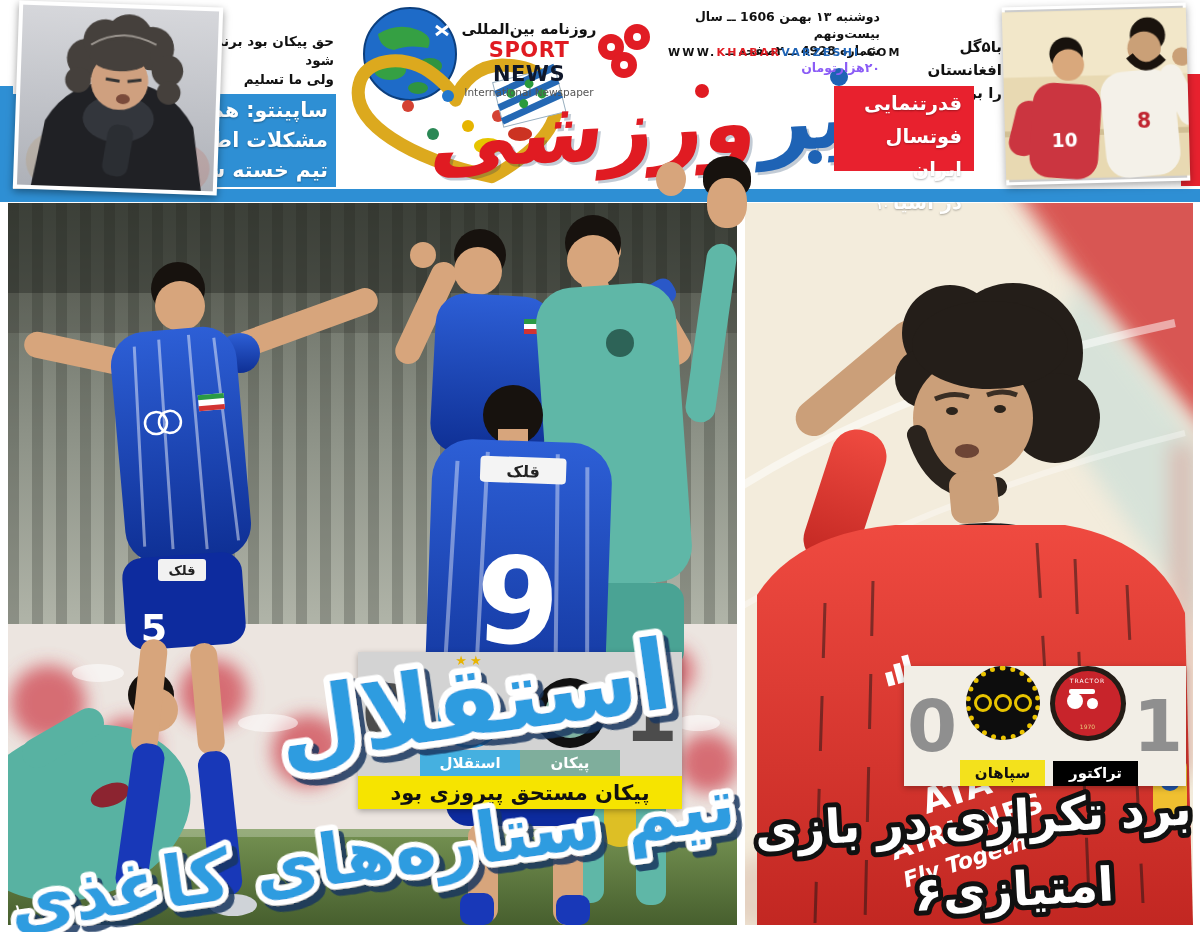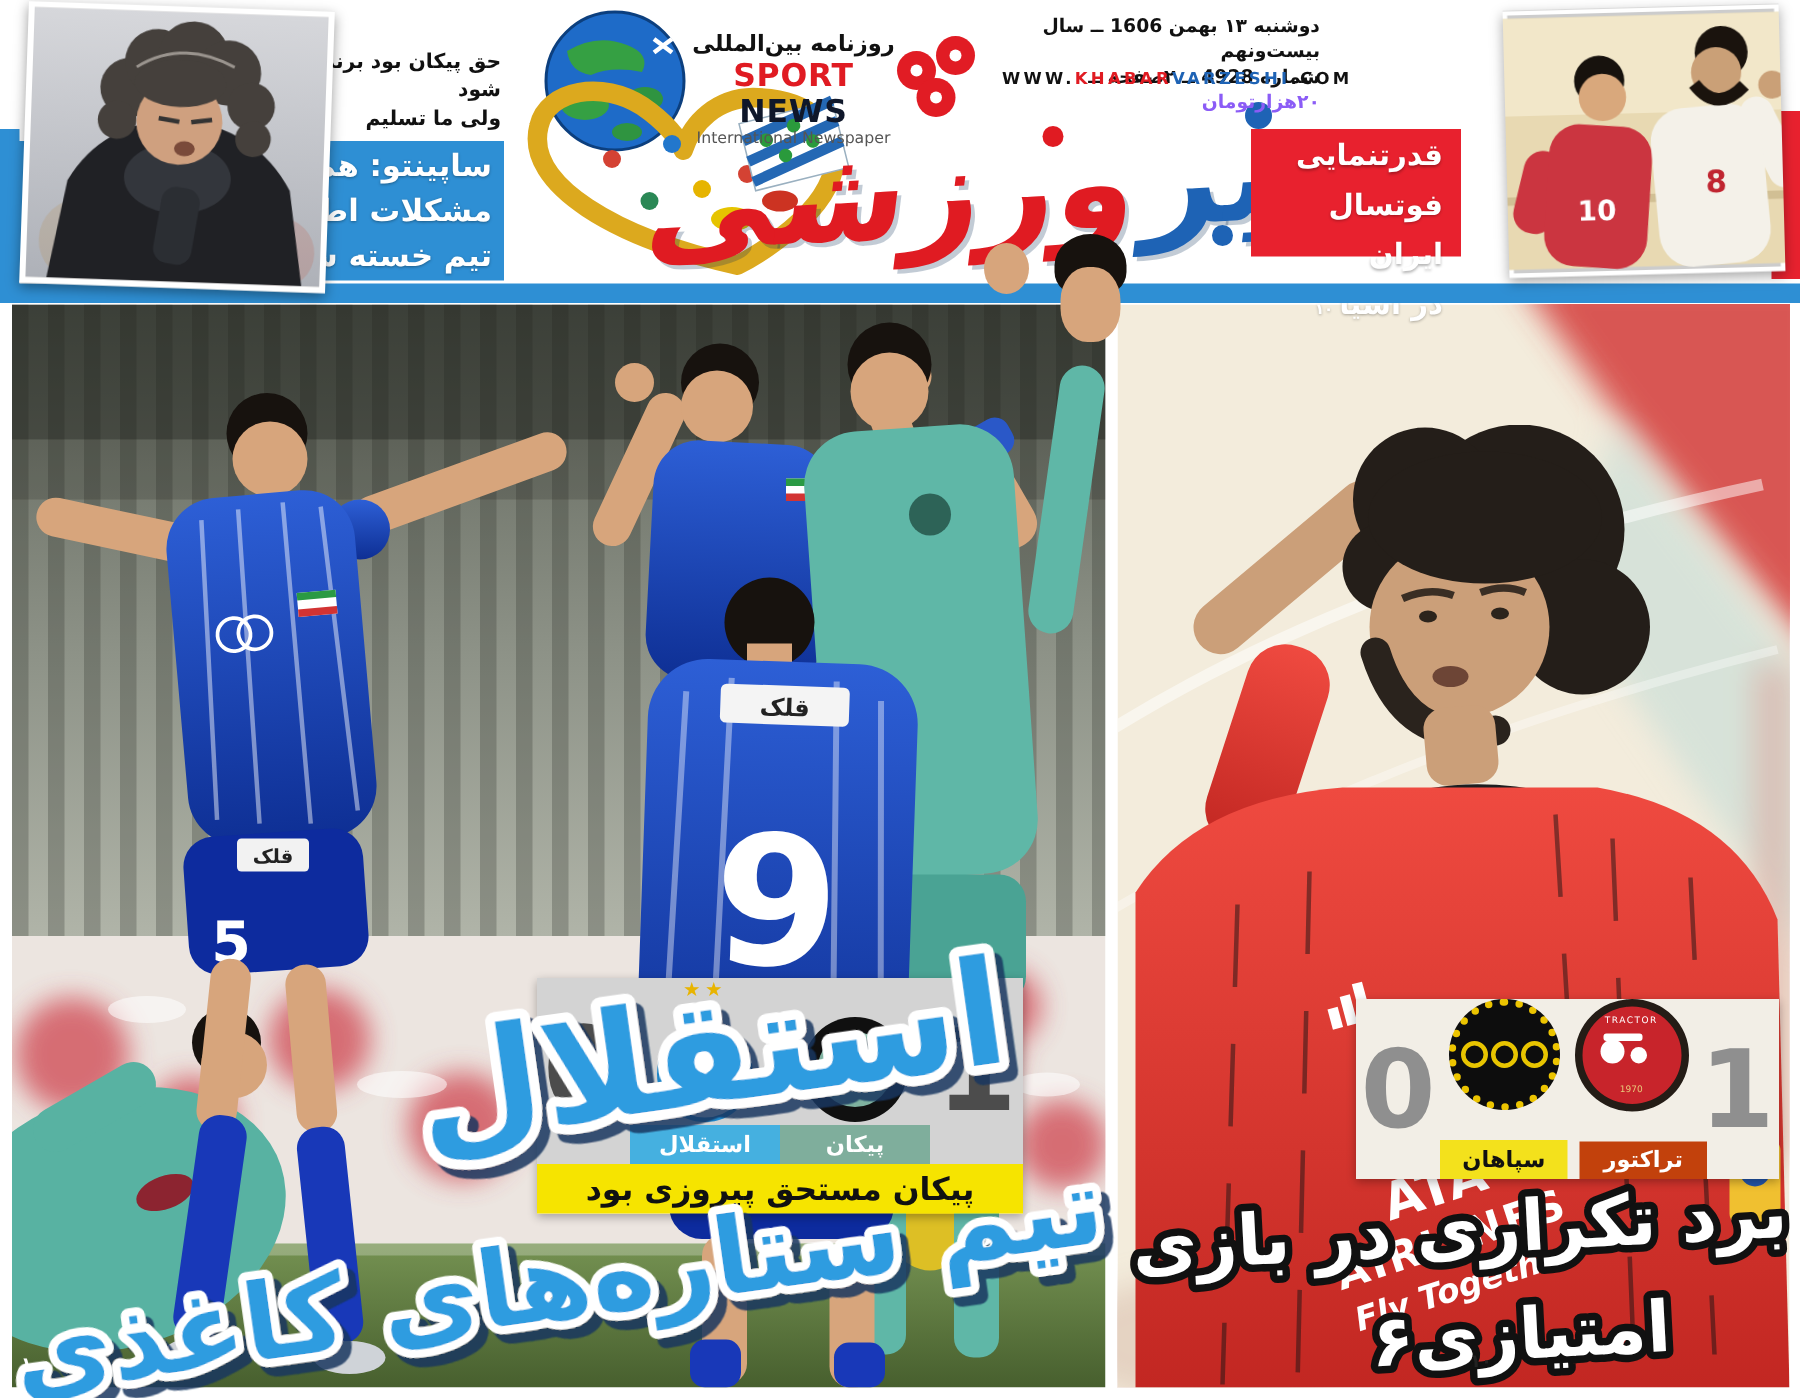--- a/index.html
+++ b/index.html
@@ -58,21 +58,21 @@
   .sbL{left:358px;top:652px;width:324px;}
   .sbL .panel{display:flex;background:#d3d3d3;height:124px;}
   .score{font-weight:bold;display:flex;align-items:center;justify-content:center;}
   .sbL .score{width:62px;font-size:78px;color:#4c4c4c;}
   .cell{display:flex;flex-direction:column;align-items:center;justify-content:flex-end;position:relative;}
   .sbL .cell{width:100px;}
   .stars{position:absolute;top:1px;color:#e8b400;font-size:13px;letter-spacing:3px;}
   .striplabel{width:100%;height:26px;display:flex;align-items:center;justify-content:center;
       font-size:15px;font-weight:bold;direction:rtl;}
   .lbl-est{background:#45b0e0;color:#fff;} .lbl-pay{background:#7fae9c;color:#fff;}
-  .lbl-sep{background:#f3e11c;color:#111;} .lbl-tra{background:#c2410c;color:#fff;margin-left:16px;}
+  .lbl-sep{background:#f3e11c;color:#111;} .lbl-tra{background:#000000;color:#fff;margin-left:16px;}
   .caption-yellow{height:33px;background:#f6e400;display:flex;align-items:center;justify-content:center;
       font-size:21px;font-weight:bold;color:#111;direction:rtl;}
   .sbR{left:904px;top:666px;width:282px;}
   .sbR .panel{display:flex;background:#f2eee6;height:120px;}
   .sbR .score{width:56px;font-size:72px;color:#8f8f8f;}
   .sbR .cell{width:85px;gap:16px;}
   
   .logo-est{width:58px;height:58px;border-radius:50%;background:#fff;border:3px solid #1f86c8;
       position:relative;margin-bottom:2px;margin-top:16px;}
   .logo-est i{position:absolute;top:18px;width:24px;height:24px;border:3px solid #49aede;border-radius:50%;}
@@ -194,20 +194,24 @@
   </div>
 
   <div class="abs dateblock">
     <div>دوشنبه ۱۳ بهمن 1606 ــ سال بیست‌ونهم</div>
     <div><span>شماره 4928 ــ ۲صفحه ــ </span><span class="red">۲۰هزارتومان</span></div>
   </div>
   <div class="abs website">
     <span>WWW.</span><span class="red">KHABAR</span><span class="blue">VARZESHI</span><span>.COM</span>
   </div>
 
+  <div class="abs quote-right">
+    <div>با۵گل افغانستان</div>
+    <div>را بردیم</div>
+  </div>
   <div class="abs stripe-red">
     <div class="txt">
       <div>قدرتنمایی</div>
       <div>فوتسال ایران</div>
       <div><span>در آسیا</span><span class="pageref-sm">۱۰</span></div>
     </div>
   </div>
   <div class="abs card futsal" style="border-width:0;">
     <svg viewBox="0 0 198 180" width="100%" height="100%">
       <rect width="198" height="180" fill="#e8d9b2"></rect>

